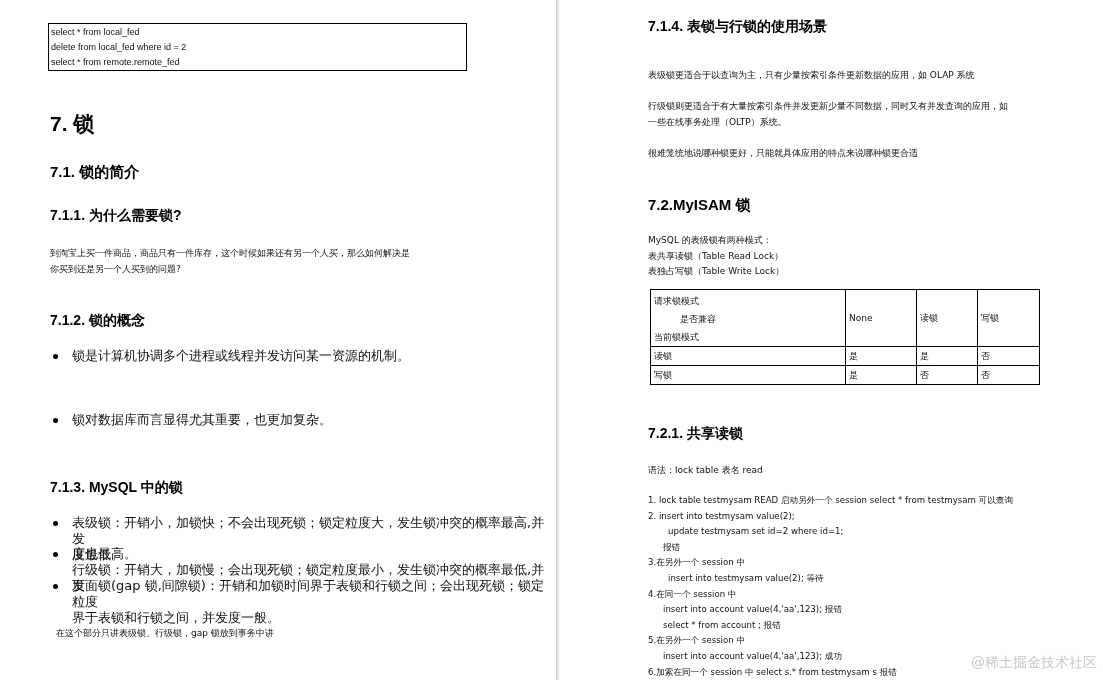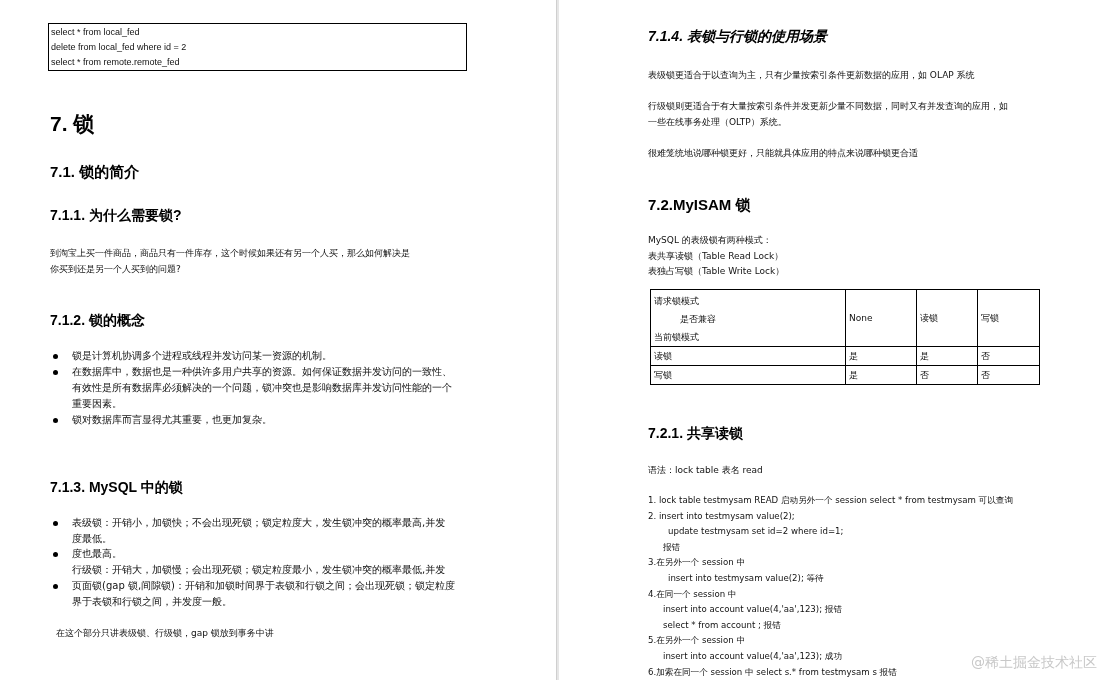--- a/index.html
+++ b/index.html
@@ -9,21 +9,21 @@
   #page-left { left: 0; width: 556px; }
   #page-right { left: 559px; width: 544px; }
   .divider { position: absolute; left: 556px; top: 0; width: 3px; height: 680px; background: #e6e6e6; border-left: 1px solid #cfcfcf; }
   .abs { position: absolute; white-space: nowrap; }
   .code-box { position: absolute; left: 48px; top: 23px; width: 419px; height: 48px; border: 1px solid #000; }
   .code-line { position: absolute; left: 2px; font-family: "Liberation Sans", sans-serif; font-size: 9px; color: #111; white-space: nowrap; }
   .h1 { font-family: "Liberation Sans", sans-serif; font-weight: bold; font-size: 21px; }
   .h2 { font-family: "Liberation Sans", sans-serif; font-weight: bold; font-size: 15px; }
   .h3 { font-family: "Liberation Sans", sans-serif; font-weight: bold; font-size: 14px; }
   .para { position: absolute; font-family: "DejaVu Sans", sans-serif; font-size: 9px; color: #111; line-height: 16px; }
-  .bullet { position: absolute; font-family: "DejaVu Sans", sans-serif; font-size: 10px; color: #111; line-height: 16px; }
+  .bullet { position: absolute; font-family: "DejaVu Sans", sans-serif; font-size: 13px; color: #111; line-height: 16px; }
   .bullet .dot { position: absolute; left: -19px; top: 6px; width: 5px; height: 5px; background: #000; border-radius: 50%; }
   .lock-table { position: absolute; left: 650px; top: 289px; border-collapse: collapse; font-family: "DejaVu Sans", sans-serif; font-size: 9px; padding-left: 20px; }
   .lock-table td { border: 1px solid #000; padding: 0 3px; vertical-align: middle; color: #111; }
   .watermark { position: absolute; right: 6px; bottom: 8px; font-family: "DejaVu Sans", sans-serif; font-size: 14px; color: #c8c8c8; white-space: nowrap; }
 </style>
 </head>
 <body>
 
 <div id="page-left" class="page">
   <div class="code-box">
@@ -39,26 +39,20 @@
   <div class="para" style="left:50px; top:245px;">
     <div>到淘宝上买一件商品，商品只有一件库存，这个时候如果还有另一个人买，那么如何解决是</div>
     <div>你买到还是另一个人买到的问题?</div>
   </div>
 
   <div class="abs h3" style="left:50px; top:312px;">7.1.2. 锁的概念</div>
 
   <div class="bullet" style="left:72px; top:348px;">
     <span class="dot"></span>
     <div>  锁是计算机协调多个进程或线程并发访问某一资源的机制。</div>
-  </div>
-  <div class="bullet" style="left:72px; top:364px;">
-    <span class="dot"></span>
-    <div>在数据库中，数据也是一种供许多用户共享的资源。如何保证数据并发访问的一致性、</div>
-    <div>有效性是所有数据库必须解决的一个问题，锁冲突也是影响数据库并发访问性能的一个</div>
-    <div>重要因素。</div>
   </div>
   <div class="bullet" style="left:72px; top:412px;">
     <span class="dot"></span>
     <div>锁对数据库而言显得尤其重要，也更加复杂。</div>
   </div>
 
   <div class="abs h3" style="left:50px; top:479px;">7.1.3. MySQL 中的锁</div>
 
   <div class="bullet" style="left:72px; top:515px;">
     <span class="dot"></span>
@@ -76,21 +70,21 @@
     <div>界于表锁和行锁之间，并发度一般。</div>
   </div>
 
   <div class="para" style="left:56px; top:625px;">在这个部分只讲表级锁、行级锁，gap 锁放到事务中讲</div>
 </div>
 
 <div class="divider"></div>
 
 <div id="page-right" class="page"></div>
 
-<div class="abs h3" style="left:648px; top:28px;font-style:italic;">7.1.4. 表锁与行锁的使用场景</div>
+<div class="abs h3" style="left:648px; top:18px;">7.1.4. 表锁与行锁的使用场景</div>
 
 <div class="para" style="left:648px; top:67px;">
   <div>表级锁更适合于以查询为主，只有少量按索引条件更新数据的应用，如 OLAP 系统</div>
 </div>
 <div class="para" style="left:648px; top:98px;">
   <div>行级锁则更适合于有大量按索引条件并发更新少量不同数据，同时又有并发查询的应用，如</div>
   <div>一些在线事务处理（OLTP）系统。</div>
 </div>
 <div class="para" style="left:648px; top:145px;">
   <div>很难笼统地说哪种锁更好，只能就具体应用的特点来说哪种锁更合适</div>

